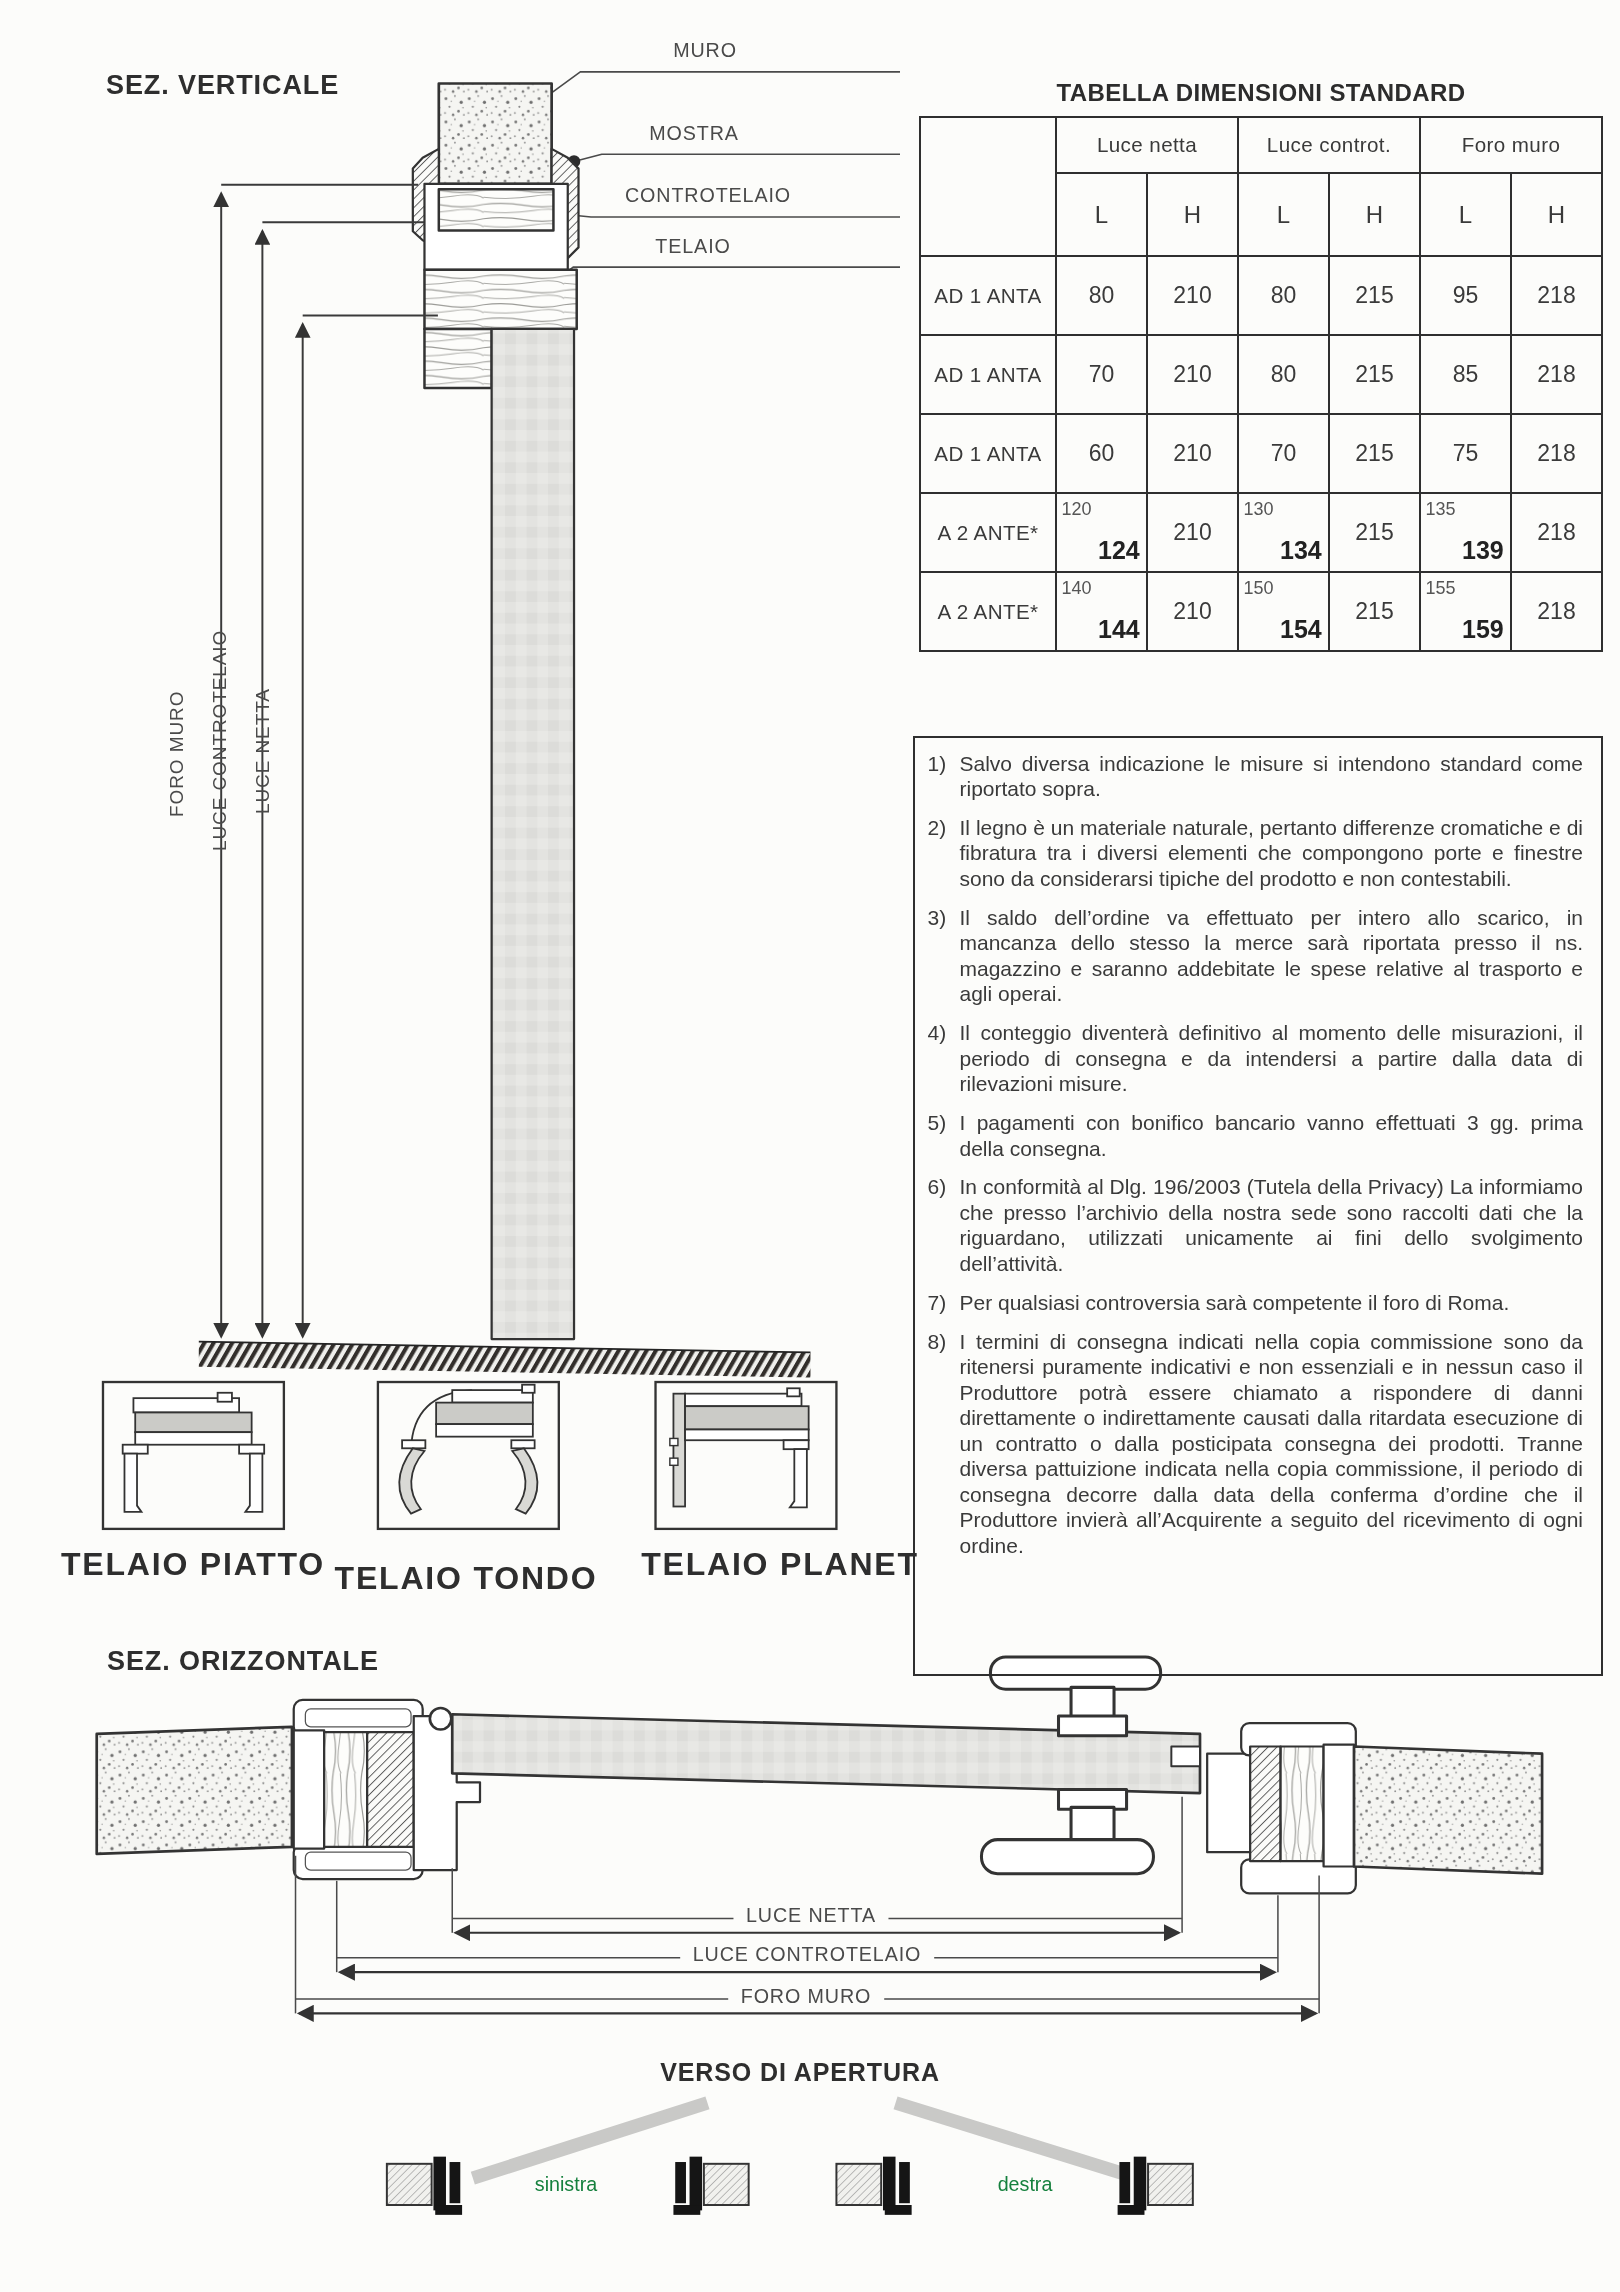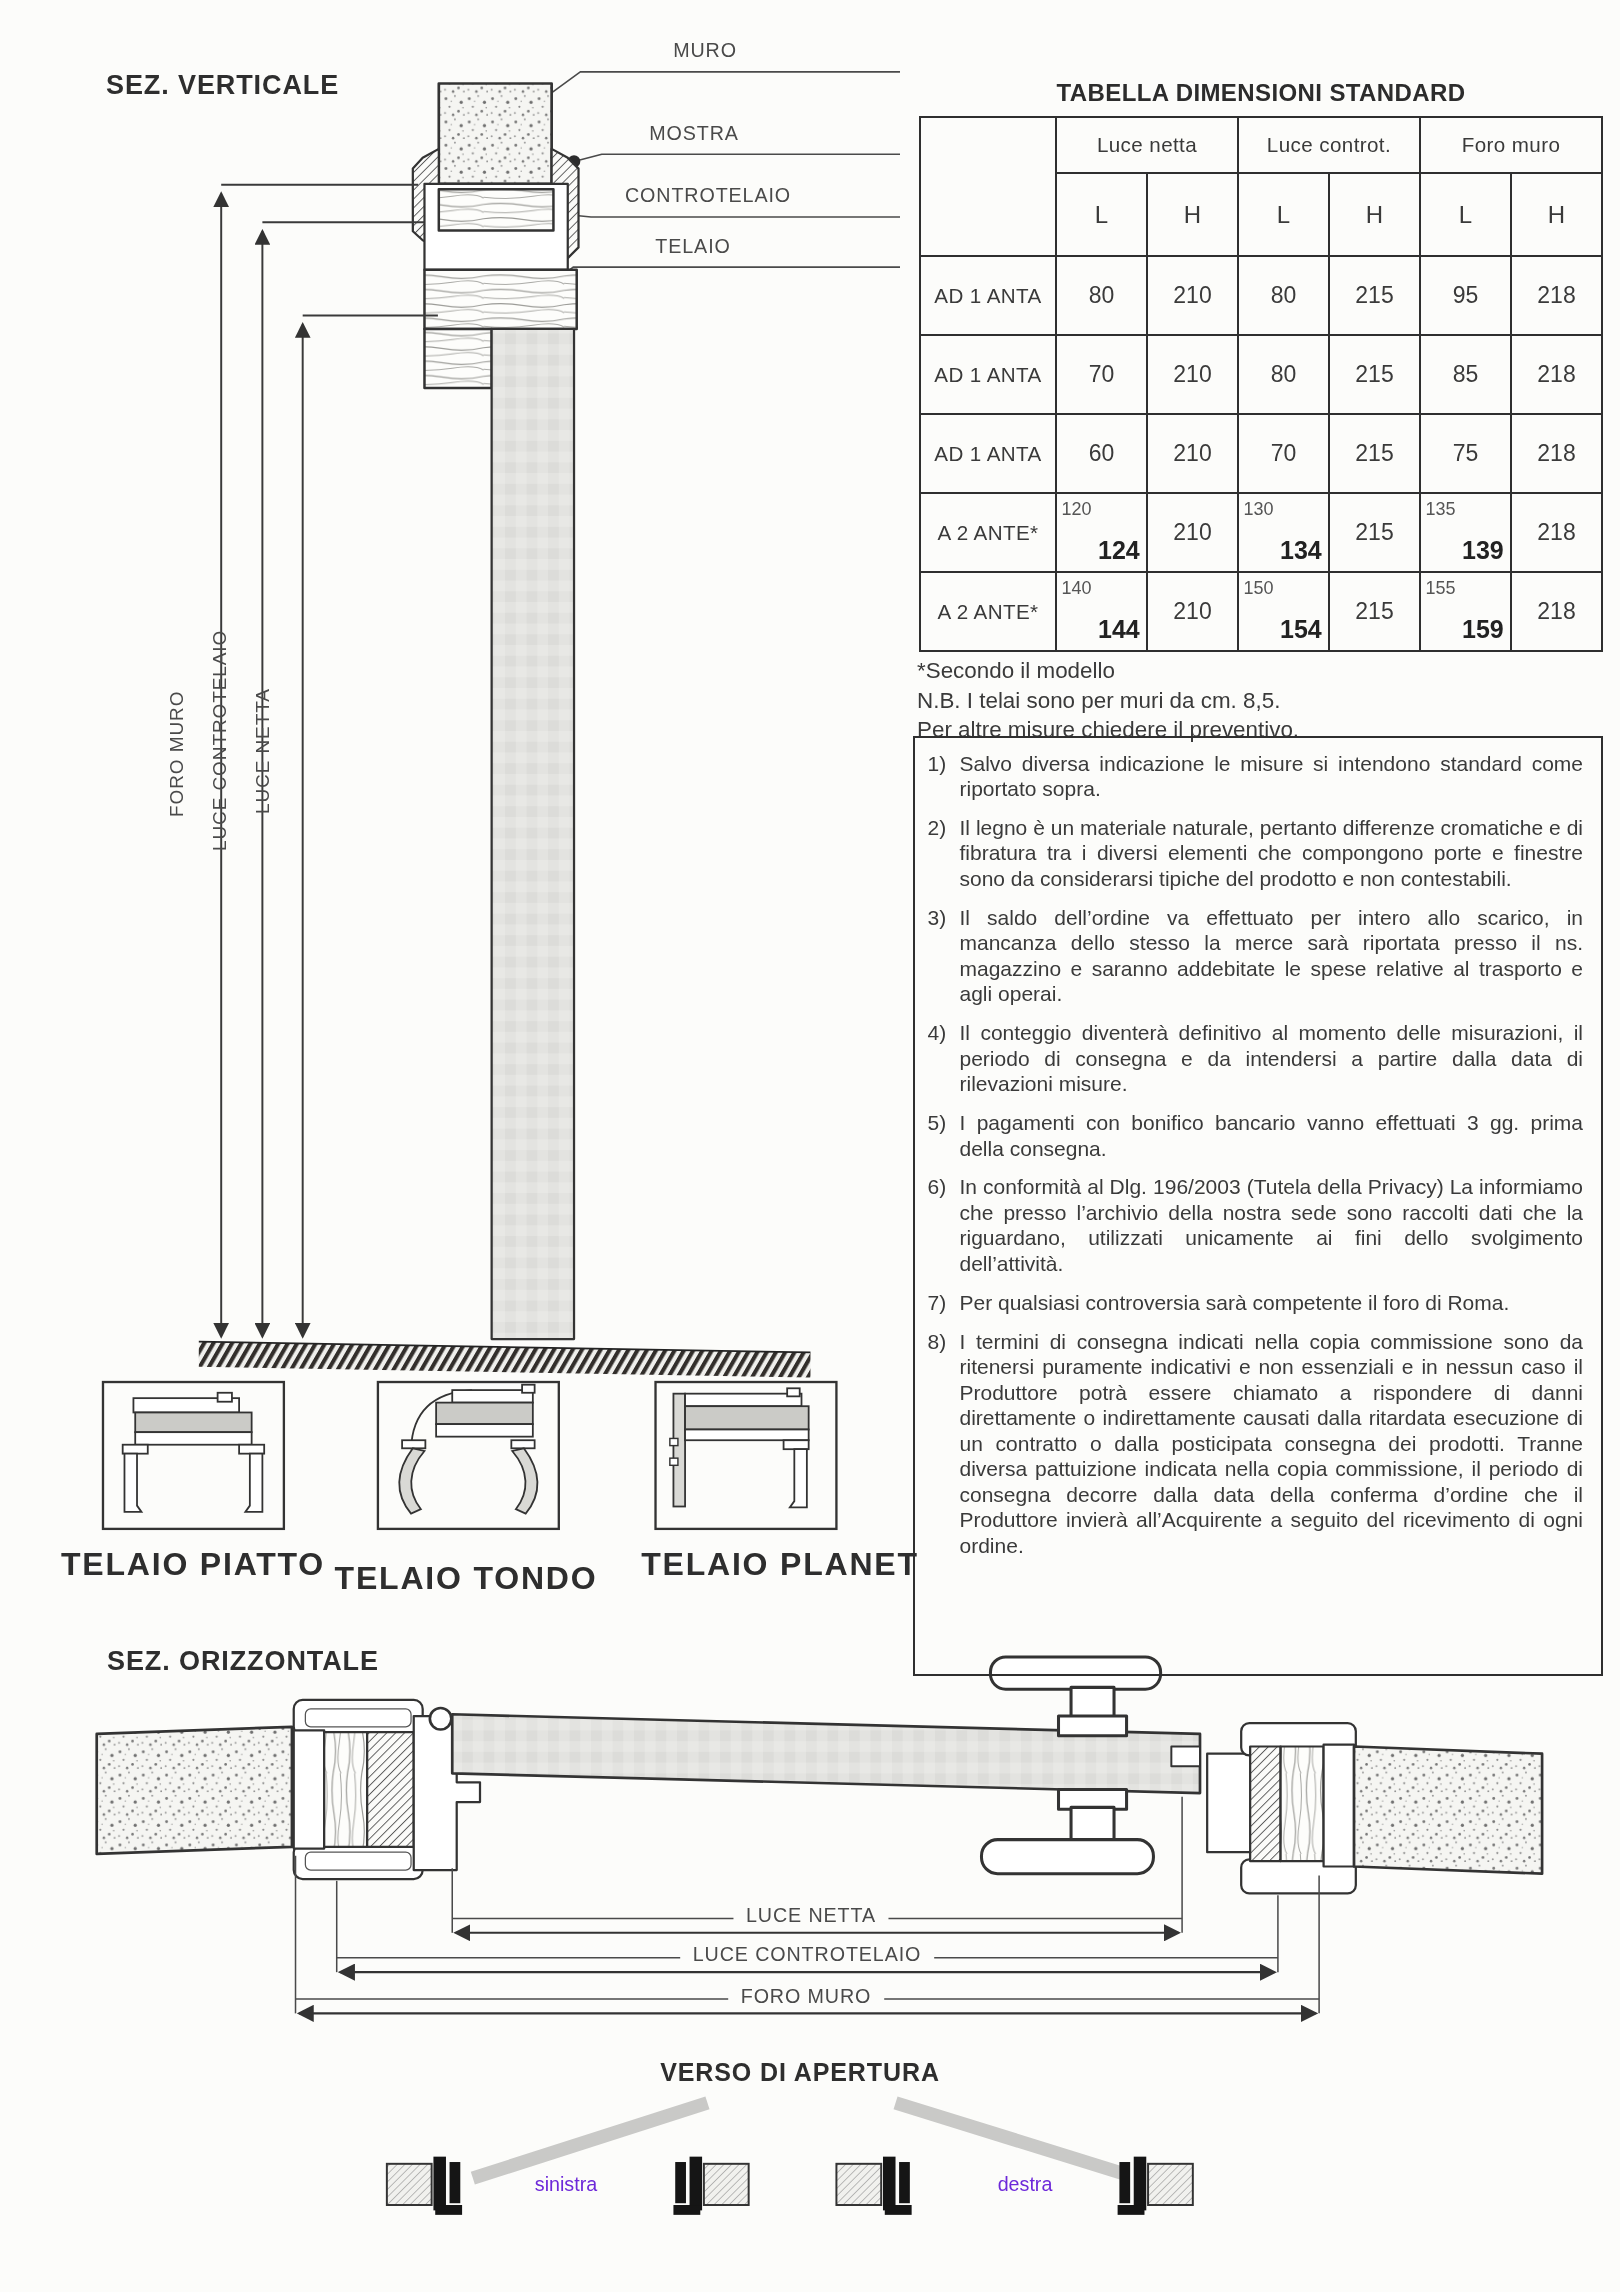--- a/index.html
+++ b/index.html
@@ -10,21 +10,21 @@
   .art{position:absolute;left:0;top:0;width:1620px;height:2293px;z-index:1;}
   .txt{position:absolute;z-index:2;}
   .h1{font-size:27px;font-weight:bold;letter-spacing:0.9px;color:#2e2e2e;white-space:nowrap;}
   .callout{position:absolute;z-index:2;transform:translateX(-50%);font-size:19.7px;letter-spacing:0.9px;color:#4a4a4a;white-space:nowrap;}
   .vlabel{position:absolute;z-index:2;transform-origin:0 100%;transform:rotate(-90deg);
     white-space:nowrap;font-size:19px;letter-spacing:0.9px;color:#4a4a4a;}
   .hdim{position:absolute;z-index:3;transform:translateX(-50%);font-size:19.7px;letter-spacing:0.9px;
     color:#4a4a4a;background:#fcfcfa;padding:0 12.5px;white-space:nowrap;}
   .frame-label{position:absolute;z-index:2;transform:translateX(-50%);font-size:32px;font-weight:bold;
     letter-spacing:1.8px;color:#2e2e2e;white-space:nowrap;}
-  .small-dir{position:absolute;z-index:2;transform:translateX(-50%);font-size:19.7px;color:#6d28d9;}
+  .small-dir{position:absolute;z-index:2;transform:translateX(-50%);font-size:19.7px;color:#15803d;}
 
   
   .dim-title{position:absolute;z-index:2;transform:translateX(-50%);font-size:24px;font-weight:bold;letter-spacing:0.4px;color:#2c2c2c;white-space:nowrap;}
   table.dims{
     position:absolute;z-index:2;left:919px;top:116px;width:684px;
     border-collapse:collapse;table-layout:fixed;
   }
   table.dims th,table.dims td{
     border:2.1px solid #2f2f2f;text-align:center;vertical-align:middle;
     font-weight:normal;color:#3a3a3a;padding:0;
@@ -369,25 +369,20 @@
         <td>215</td>
         <td class="dual">
           <span class="top">155</span>
           <span class="bot">159</span>
         </td>
         <td>218</td>
       </tr>
     </tbody>
   </table>
 
-  <div class="footnotes">
-    <div>*Secondo il modello</div>
-    <div>N.B. I telai sono per muri da cm. 8,5.</div>
-    <div>Per altre misure chiedere il preventivo.</div>
-  </div>
 
   <div class="cond">
     <div class="cond-item">
       <span class="cond-num">1)</span>
       <span class="cond-text">Salvo diversa indicazione le misure si intendono standard come riportato sopra.</span>
     </div>
     <div class="cond-item">
       <span class="cond-num">2)</span>
       <span class="cond-text">Il legno è un materiale naturale, pertanto differenze cromatiche e di fibratura tra i diversi elementi che compongono porte e finestre sono da considerarsi tipiche del prodotto e non contestabili.</span>
     </div>

